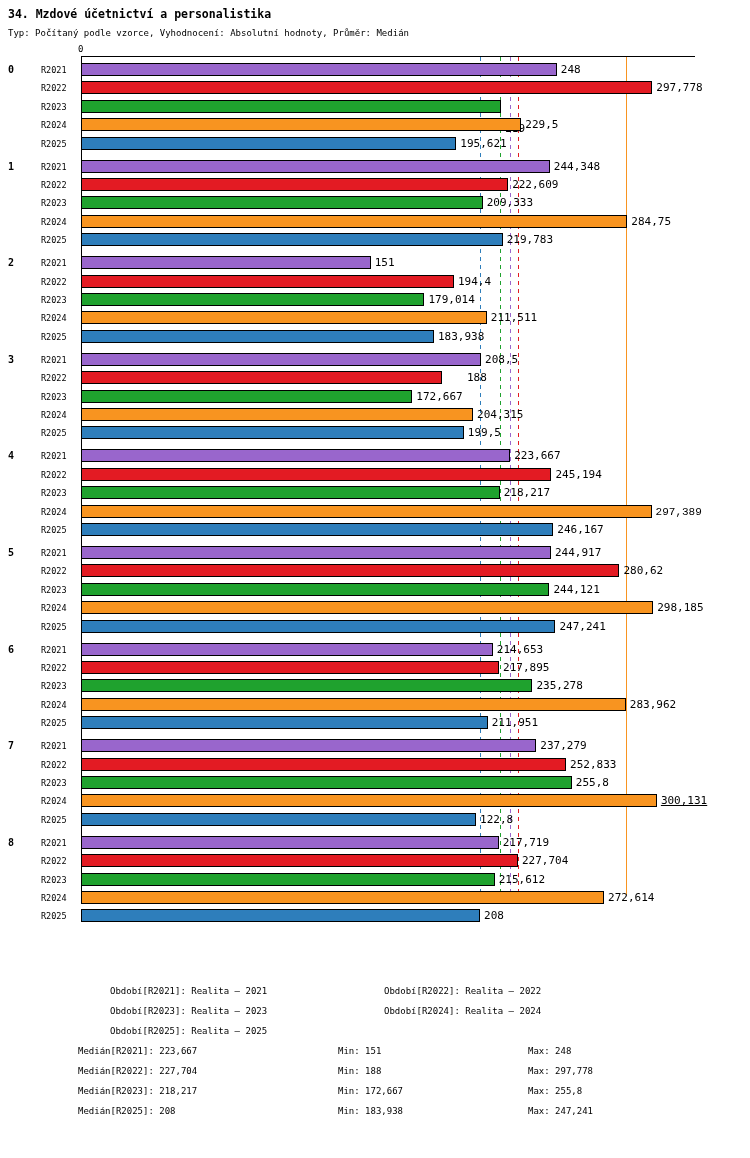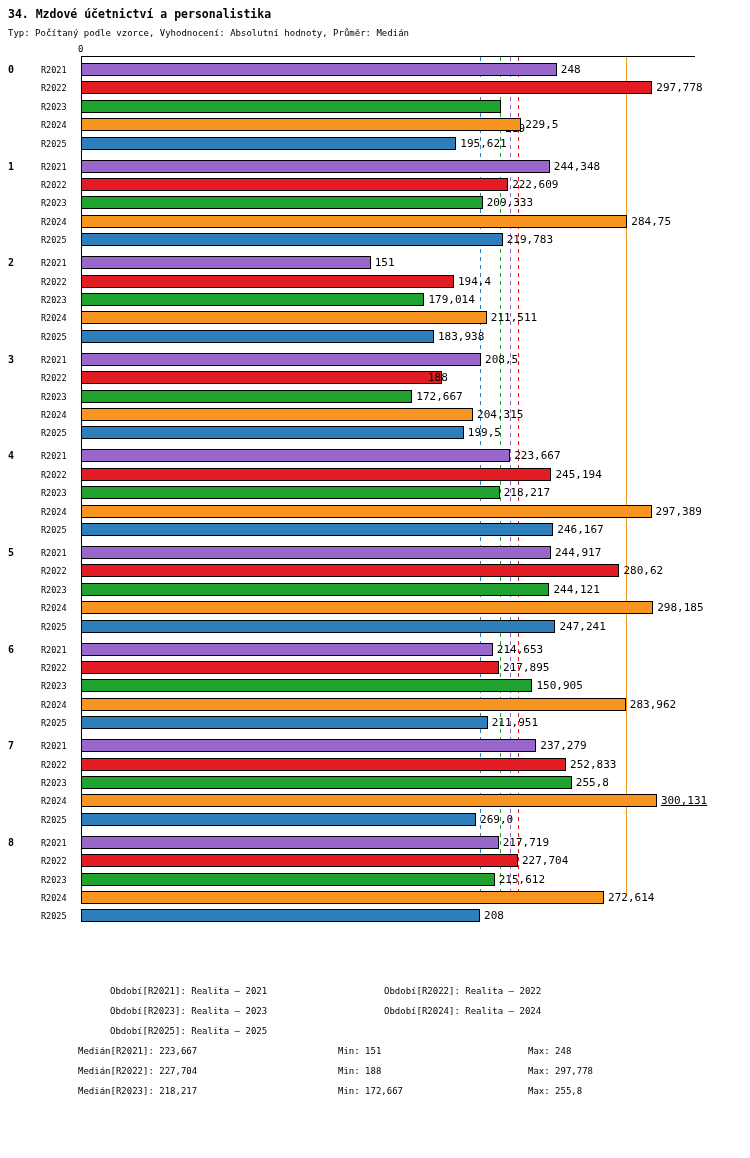--- a/index.html
+++ b/index.html
@@ -171,67 +171,67 @@
       <div class="bar-value" style="left: 377.005px; top: 220.6px;">194,4</div>
       <div class="bar" style="left: 0px; top: 237px; width: 343.483px; background: rgb(31, 162, 46);"></div>
       <div class="bar-value" style="left: 347.483px; top: 239px;">179,014</div>
       <div class="bar" style="left: 0px; top: 255.4px; width: 405.837px; background: rgb(248, 148, 32);"></div>
       <div class="bar-value" style="left: 409.837px; top: 257.4px;">211,511</div>
       <div class="bar" style="left: 0px; top: 273.8px; width: 352.931px; background: rgb(46, 126, 187);"></div>
       <div class="bar-value" style="left: 356.931px; top: 275.8px;">183,938</div>
       <div class="bar" style="left: 0px; top: 296.8px; width: 400.059px; background: rgb(153, 102, 204);"></div>
       <div class="bar-value" style="left: 404.059px; top: 298.8px;">208,5</div>
       <div class="bar" style="left: 0px; top: 315.2px; width: 360.725px; background: rgb(227, 27, 35);"></div>
-      <div class="bar-value" style="left: 347px; top: 317.2px; text-align: right;">188</div>
+      <div class="bar-value" style="left: 386px; top: 317.2px; text-align: right;">188</div>
       <div class="bar" style="left: 0px; top: 333.6px; width: 331.305px; background: rgb(31, 162, 46);"></div>
       <div class="bar-value" style="left: 335.305px; top: 335.6px;">172,667</div>
       <div class="bar" style="left: 0px; top: 352px; width: 392.029px; background: rgb(248, 148, 32);"></div>
       <div class="bar-value" style="left: 396.029px; top: 354px;">204,315</div>
       <div class="bar" style="left: 0px; top: 370.4px; width: 382.791px; background: rgb(46, 126, 187);"></div>
       <div class="bar-value" style="left: 386.791px; top: 372.4px;">199,5</div>
       <div class="bar" style="left: 0px; top: 393.4px; width: 429.161px; background: rgb(153, 102, 204);"></div>
       <div class="bar-value" style="left: 433.161px; top: 395.4px;">223,667</div>
       <div class="bar" style="left: 0px; top: 411.8px; width: 470.466px; background: rgb(227, 27, 35);"></div>
       <div class="bar-value" style="left: 474.466px; top: 413.8px;">245,194</div>
       <div class="bar" style="left: 0px; top: 430.2px; width: 418.704px; background: rgb(31, 162, 46);"></div>
       <div class="bar-value" style="left: 422.704px; top: 432.2px;">218,217</div>
       <div class="bar" style="left: 0px; top: 448.6px; width: 570.615px; background: rgb(248, 148, 32);"></div>
-      <div class="bar-value" style="left: 574.615px; top: 450.6px;">297,389</div>
+      <div class="bar-value" style="left: 574.615px; top: 450.6px; font-family: Liberation Mono, monospace;">297,389</div>
       <div class="bar" style="left: 0px; top: 467px; width: 472.333px; background: rgb(46, 126, 187);"></div>
       <div class="bar-value" style="left: 476.333px; top: 469px;">246,167</div>
       <div class="bar" style="left: 0px; top: 490px; width: 469.934px; background: rgb(153, 102, 204);"></div>
       <div class="bar-value" style="left: 473.934px; top: 492px;">244,917</div>
       <div class="bar" style="left: 0px; top: 508.4px; width: 538.44px; background: rgb(227, 27, 35);"></div>
       <div class="bar-value" style="left: 542.44px; top: 510.4px;">280,62</div>
       <div class="bar" style="left: 0px; top: 526.8px; width: 468.407px; background: rgb(31, 162, 46);"></div>
       <div class="bar-value" style="left: 472.407px; top: 528.8px;">244,121</div>
       <div class="bar" style="left: 0px; top: 545.2px; width: 572.142px; background: rgb(248, 148, 32);"></div>
       <div class="bar-value" style="left: 576.142px; top: 547.2px;">298,185</div>
       <div class="bar" style="left: 0px; top: 563.6px; width: 474.394px; background: rgb(46, 126, 187);"></div>
       <div class="bar-value" style="left: 478.394px; top: 565.6px;">247,241</div>
       <div class="bar" style="left: 0px; top: 586.6px; width: 411.865px; background: rgb(153, 102, 204);"></div>
       <div class="bar-value" style="left: 415.865px; top: 588.6px;">214,653</div>
       <div class="bar" style="left: 0px; top: 605px; width: 418.086px; background: rgb(227, 27, 35);"></div>
       <div class="bar-value" style="left: 422.086px; top: 607px;">217,895</div>
       <div class="bar" style="left: 0px; top: 623.4px; width: 451.44px; background: rgb(31, 162, 46);"></div>
-      <div class="bar-value" style="left: 455.44px; top: 625.4px;">150,905</div>
+      <div class="bar-value" style="left: 455.44px; top: 625.4px;">235,278</div>
       <div class="bar" style="left: 0px; top: 641.8px; width: 544.852px; background: rgb(248, 148, 32);"></div>
       <div class="bar-value" style="left: 548.852px; top: 643.8px;">283,962</div>
       <div class="bar" style="left: 0px; top: 660.2px; width: 406.681px; background: rgb(46, 126, 187);"></div>
       <div class="bar-value" style="left: 410.681px; top: 662.2px;">211,951</div>
       <div class="bar" style="left: 0px; top: 683.2px; width: 455.279px; background: rgb(153, 102, 204);"></div>
       <div class="bar-value" style="left: 459.279px; top: 685.2px;">237,279</div>
       <div class="bar" style="left: 0px; top: 701.6px; width: 485.123px; background: rgb(227, 27, 35);"></div>
       <div class="bar-value" style="left: 489.123px; top: 703.6px;">252,833</div>
       <div class="bar" style="left: 0px; top: 720px; width: 490.816px; background: rgb(31, 162, 46);"></div>
       <div class="bar-value" style="left: 494.816px; top: 722px;">255,8</div>
       <div class="bar" style="left: 0px; top: 738.4px; width: 575.876px; background: rgb(248, 148, 32);"></div>
       <div class="bar-value" style="left: 579.876px; top: 740.4px; text-decoration: underline;">300,131</div>
       <div class="bar" style="left: 0px; top: 756.8px; width: 395.071px; background: rgb(46, 126, 187);"></div>
-      <div class="bar-value" style="left: 399.071px; top: 758.8px;">269,0</div>
+      <div class="bar-value" style="left: 399.071px; top: 758.8px;">122,8</div>
       <div class="bar" style="left: 0px; top: 779.8px; width: 417.748px; background: rgb(153, 102, 204);"></div>
       <div class="bar-value" style="left: 421.748px; top: 781.8px;">217,719</div>
       <div class="bar" style="left: 0px; top: 798.2px; width: 436.907px; background: rgb(227, 27, 35);"></div>
       <div class="bar-value" style="left: 440.907px; top: 800.2px;">227,704</div>
       <div class="bar" style="left: 0px; top: 816.6px; width: 413.706px; background: rgb(31, 162, 46);"></div>
       <div class="bar-value" style="left: 417.706px; top: 818.6px;">215,612</div>
       <div class="bar" style="left: 0px; top: 835px; width: 523.078px; background: rgb(248, 148, 32);"></div>
       <div class="bar-value" style="left: 527.078px; top: 837px;">272,614</div>
       <div class="bar" style="left: 0px; top: 853.4px; width: 399.1px; background: rgb(46, 126, 187);"></div>
       <div class="bar-value" style="left: 403.1px; top: 855.4px;">208</div>
@@ -313,13 +313,18 @@
   <div class="stat-row">
     <span class="st-c1">Medián[R2022]: 227,704</span>
     <span class="st-c2">Min: 188</span>
     <span class="st-c3">Max: 297,778</span>
   </div>
   <div class="stat-row">
     <span class="st-c1">Medián[R2023]: 218,217</span>
     <span class="st-c2">Min: 172,667</span>
     <span class="st-c3">Max: 255,8</span>
   </div>
+  <div class="stat-row">
+    <span class="st-c1">Medián[R2025]: 208</span>
+    <span class="st-c2">Min: 183,938</span>
+    <span class="st-c3">Max: 247,241</span>
+  </div>
 </div>
 
 </body></html>

